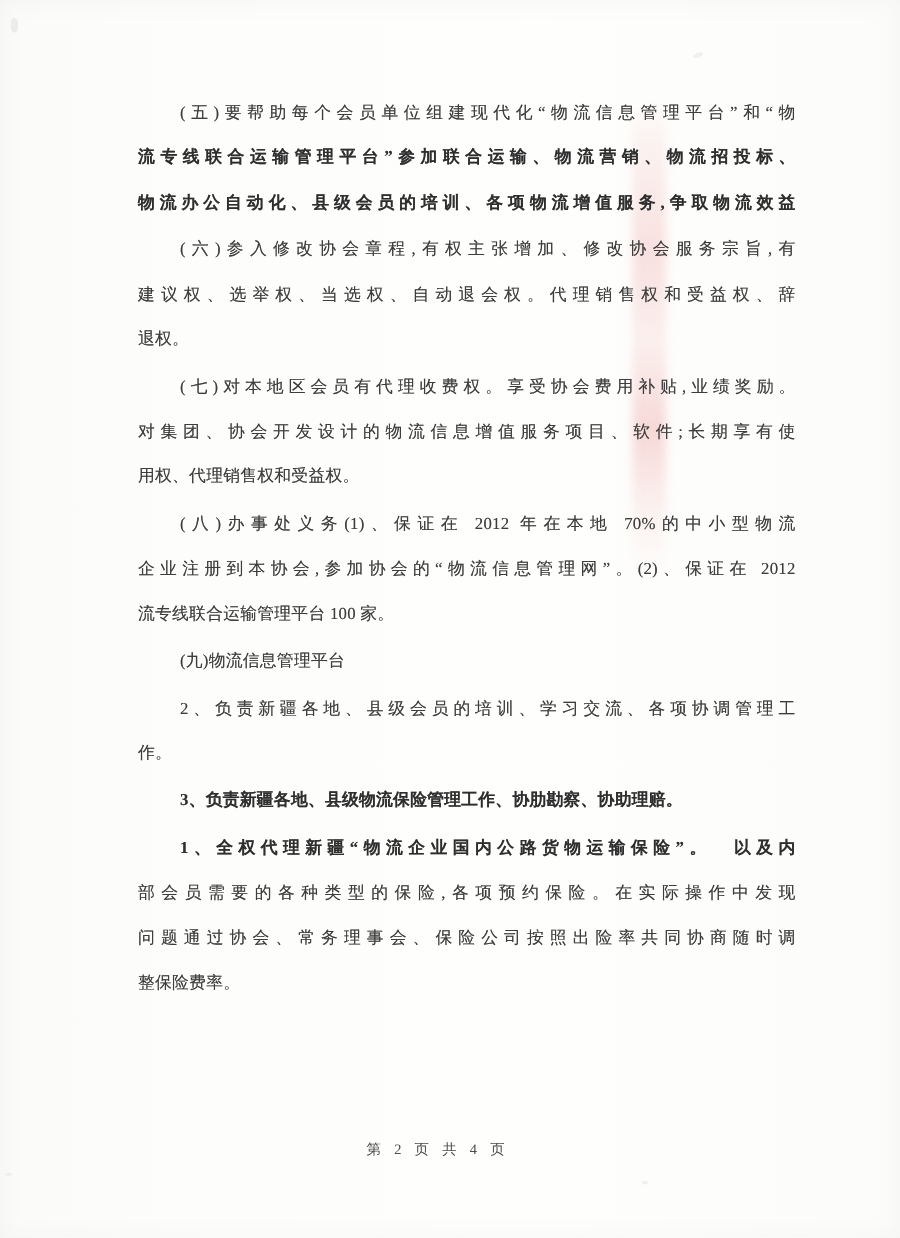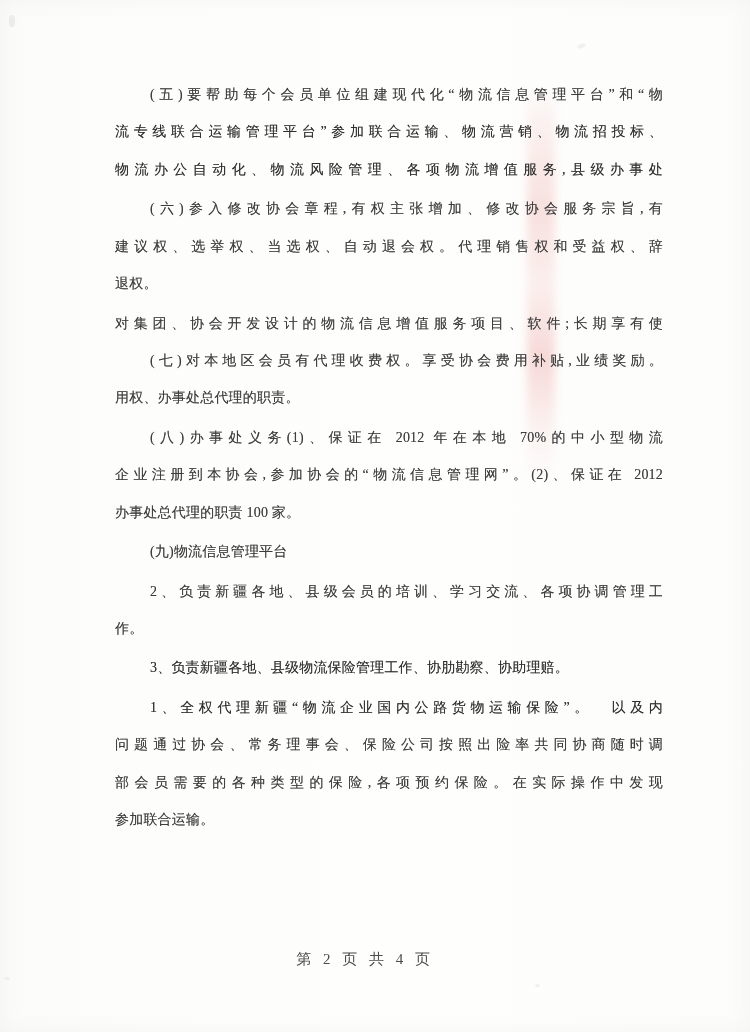--- a/index.html
+++ b/index.html
@@ -25,27 +25,27 @@
     font-size: 14px;
     line-height: 37.4px;
     height: 37.4px;
     color: #3d3d3d;
     letter-spacing: 0.2px;
     text-shadow: 0 0 0.5px rgba(70,70,70,0.55);
     text-align: left;
   }
   .line.fill { text-align: justify; text-align-last: justify; }
   .line.indent { text-indent: 35px; }
-  .line.b { font-weight: normal; color: #2e2e2e; }
+  .line.b { font-weight: bold; color: #2e2e2e; }
   .footer {
     position: absolute;
     top: 950px; left: 0;
     width: 730px;
     text-align: center;
-    font-size: 15px;
+    font-size: 12px;
     letter-spacing: 4px;
     color: #4b4b4b;
   }
   
   .stain {
     position: absolute;
     left: 527px; top: 84px;
     width: 28px; height: 398px;
     background: linear-gradient(to bottom,
       rgba(238,180,176,0) 0%,
@@ -72,49 +72,49 @@
   <div class="stain"></div>
   <div class="speck speck-1"></div>
   <div class="speck speck-2"></div>
   <div class="speck speck-3"></div>
   <div class="speck speck-4"></div>
 
   <div class="text-block">
       <div class="para">
         <div class="line indent fill">(五)要帮助每个会员单位组建现代化“物流信息管理平台”和“物</div>
         <div class="line fill b">流专线联合运输管理平台”参加联合运输、物流营销、物流招投标、</div>
-        <div class="line fill b">物流办公自动化、物流风险管理、各项物流增值服务,县级办事处</div>
+        <div class="line fill b">物流办公自动化、县级会员的培训、各项物流增值服务,争取物流效益</div>
       </div>
       <div class="para">
         <div class="line indent fill">(六)参入修改协会章程,有权主张增加、修改协会服务宗旨,有</div>
         <div class="line fill">建议权、选举权、当选权、自动退会权。代理销售权和受益权、辞</div>
         <div class="line">退权。</div>
       </div>
       <div class="para">
+        <div class="line indent fill">(七)对本地区会员有代理收费权。享受协会费用补贴,业绩奖励。</div>
         <div class="line fill">对集团、协会开发设计的物流信息增值服务项目、软件;长期享有使</div>
-        <div class="line indent fill">(七)对本地区会员有代理收费权。享受协会费用补贴,业绩奖励。</div>
-        <div class="line">用权、办事处总代理的职责。</div>
+        <div class="line">用权、代理销售权和受益权。</div>
       </div>
       <div class="para">
         <div class="line indent fill">(八)办事处义务(1)、保证在 2012 年在本地 70%的中小型物流</div>
         <div class="line fill">企业注册到本协会,参加协会的“物流信息管理网”。(2)、保证在 2012</div>
-        <div class="line">办事处总代理的职责 100 家。</div>
+        <div class="line">流专线联合运输管理平台 100 家。</div>
       </div>
       <div class="para">
         <div class="line indent">(九)物流信息管理平台</div>
       </div>
       <div class="para">
         <div class="line indent fill">2、负责新疆各地、县级会员的培训、学习交流、各项协调管理工</div>
         <div class="line">作。</div>
       </div>
       <div class="para">
         <div class="line indent b">3、负责新疆各地、县级物流保险管理工作、协肋勘察、协助理赔。</div>
       </div>
       <div class="para">
         <div class="line indent fill b">1、全权代理新疆“物流企业国内公路货物运输保险”。　以及内</div>
+        <div class="line fill">部会员需要的各种类型的保险,各项预约保险。在实际操作中发现</div>
         <div class="line fill">问题通过协会、常务理事会、保险公司按照出险率共同协商随时调</div>
-        <div class="line fill">部会员需要的各种类型的保险,各项预约保险。在实际操作中发现</div>
-        <div class="line">参加联合运输。</div>
+        <div class="line">整保险费率。</div>
       </div>
     </div>
 
   <div class="footer">第 2 页 共 4 页</div>
 </div>
 
 </body></html>

